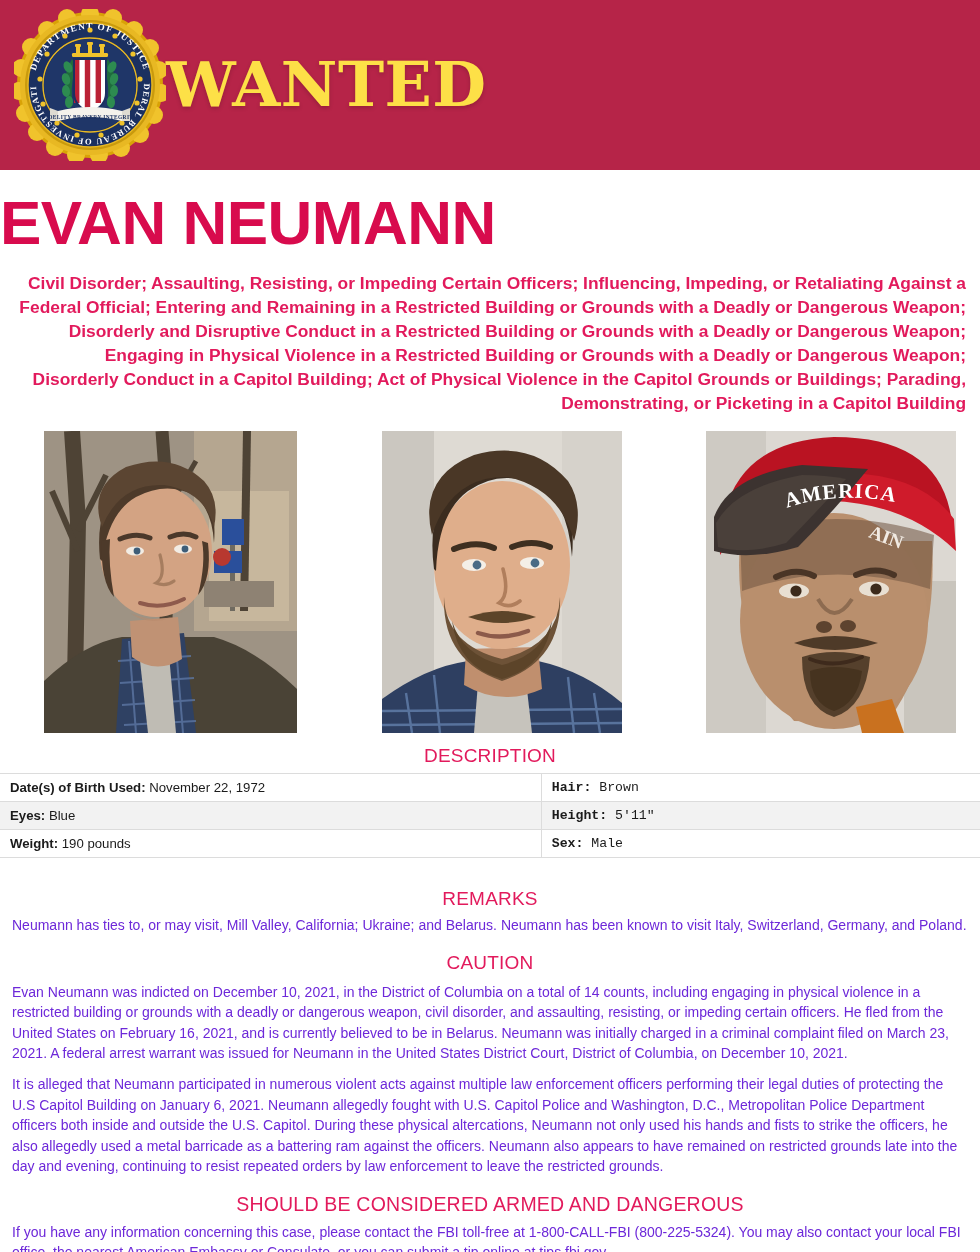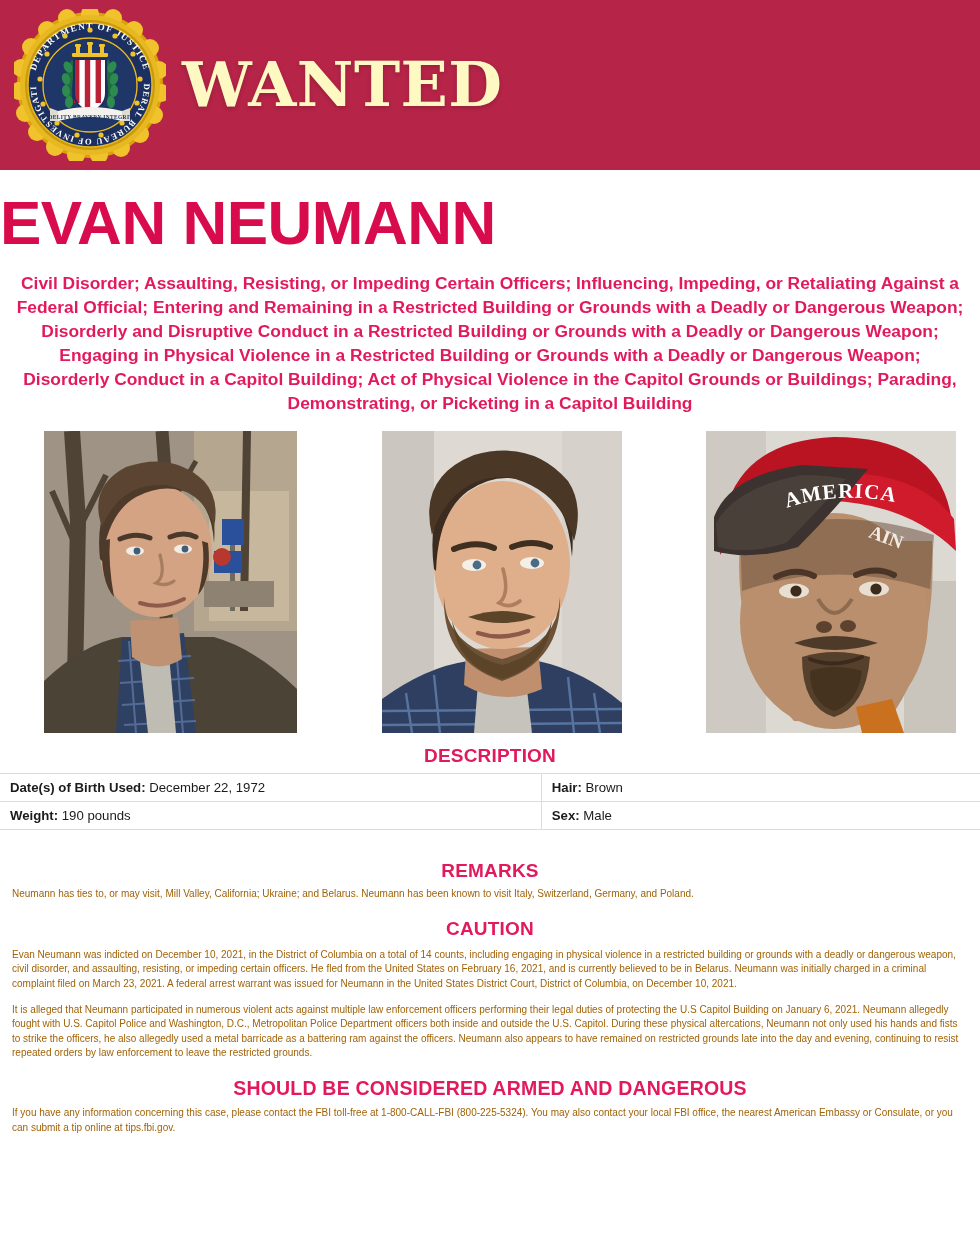--- a/index.html
+++ b/index.html
@@ -25,22 +25,21 @@
 
   .seal {
     width: 152px;
     height: 152px;
     flex: 0 0 152px;
     position: relative;
   }
   .seal svg { display: block; width: 152px; height: 152px; }
 
   .banner-title {
-    margin-left: 16px;
-    color: #fef9c3;
+    color: #fde047;
     font-family: "DejaVu Serif", "Liberation Serif", serif;
     font-weight: bold;
     font-size: 62px;
     line-height: 0.95;
     letter-spacing: 0.5px;
     text-shadow: 0 2px 4px rgba(0,0,0,0.18);
   }
   .banner-title .l1 { display: block; }
   .banner-title .l2 { display: block; }
 
@@ -54,21 +53,21 @@
     margin-top: 20px;
     line-height: 1.05;
   }
 
   
   .charges {
     color: #e21a5c;
     font-weight: bold;
     font-size: 17.4px;
     line-height: 1.38;
-    text-align: center;
+    text-align: right;
     padding: 16px 8px 0 8px;
     max-width: 968px;
     margin: 0 auto;
   }
 
   
   .photo-row {
     display: flex;
     justify-content: space-between;
     align-items: flex-start;
@@ -82,21 +81,21 @@
   }
   .photo.p1 { width: 253px; height: 302px; }
   .photo.p2 { width: 240px; height: 302px; }
   .photo.p3 { width: 250px; height: 302px; }
   .photo svg { display: block; width: 100%; height: 100%; }
 
   
   .section-heading {
     text-align: center;
     color: #e21a5c;
-    font-weight: bold;
+    font-weight: normal;
     font-size: 19px;
     letter-spacing: 0.2px;
   }
   .heading-description { margin-top: 12px; margin-bottom: 6px; }
   .heading-remarks { margin-top: 30px; margin-bottom: 5px; }
   .heading-caution { margin-top: 16px; margin-bottom: 8px; }
   .heading-armed { margin-top: 0; margin-bottom: 6px; font-size: 19.5px; text-align: center; }
 
   
   .desc-table {
@@ -107,29 +106,29 @@
     table-layout: fixed;
   }
   .desc-table td {
     padding: 6px 10px 6px 10px;
     border-top: 1px solid #dcdcdc;
     border-bottom: 1px solid #dcdcdc;
     height: 25px;
     vertical-align: middle;
   }
   .desc-table td.left-cell  { width: 496px; border-right: 1px solid #dcdcdc; }
-  .desc-table td.right-cell { width: 402px; }
+  .desc-table td.right-cell { width: 402px; font-family: Liberation Mono, monospace; }
   .desc-table tr.shaded td { background: #f2f2f2; }
   .desc-table .lbl { font-weight: bold; }
 
   
   .body-text {
-    font-size: 10px;
+    font-size: 14px;
     line-height: 1.46;
-    color: #a16207;
+    color: #6d28d9;
     padding: 0 12px;
   }
   .para { margin-bottom: 11px; }
   .para:last-child { margin-bottom: 16px; }
 </style>
 </head>
 <body>
 
 <div class="banner">
 
@@ -403,25 +402,35 @@
   </div>
 </div>
 
 <div class="section-heading heading-description">DESCRIPTION</div>
 
 <table class="desc-table">
   <tbody>
     <tr>
       <td class="left-cell">
         <span class="lbl">Date(s) of Birth Used:</span>
-        <span>December 22, 1972</span>
+        <span>November 22, 1972</span>
       </td>
       <td class="right-cell">
         <span class="lbl">Hair:</span>
         <span>Brown</span>
+      </td>
+    </tr>
+    <tr class="shaded">
+      <td class="left-cell">
+        <span class="lbl">Eyes:</span>
+        <span>Blue</span>
+      </td>
+      <td class="right-cell">
+        <span class="lbl">Height:</span>
+        <span>5'11"</span>
       </td>
     </tr>
     <tr>
       <td class="left-cell">
         <span class="lbl">Weight:</span>
         <span>190 pounds</span>
       </td>
       <td class="right-cell">
         <span class="lbl">Sex:</span>
         <span>Male</span>

